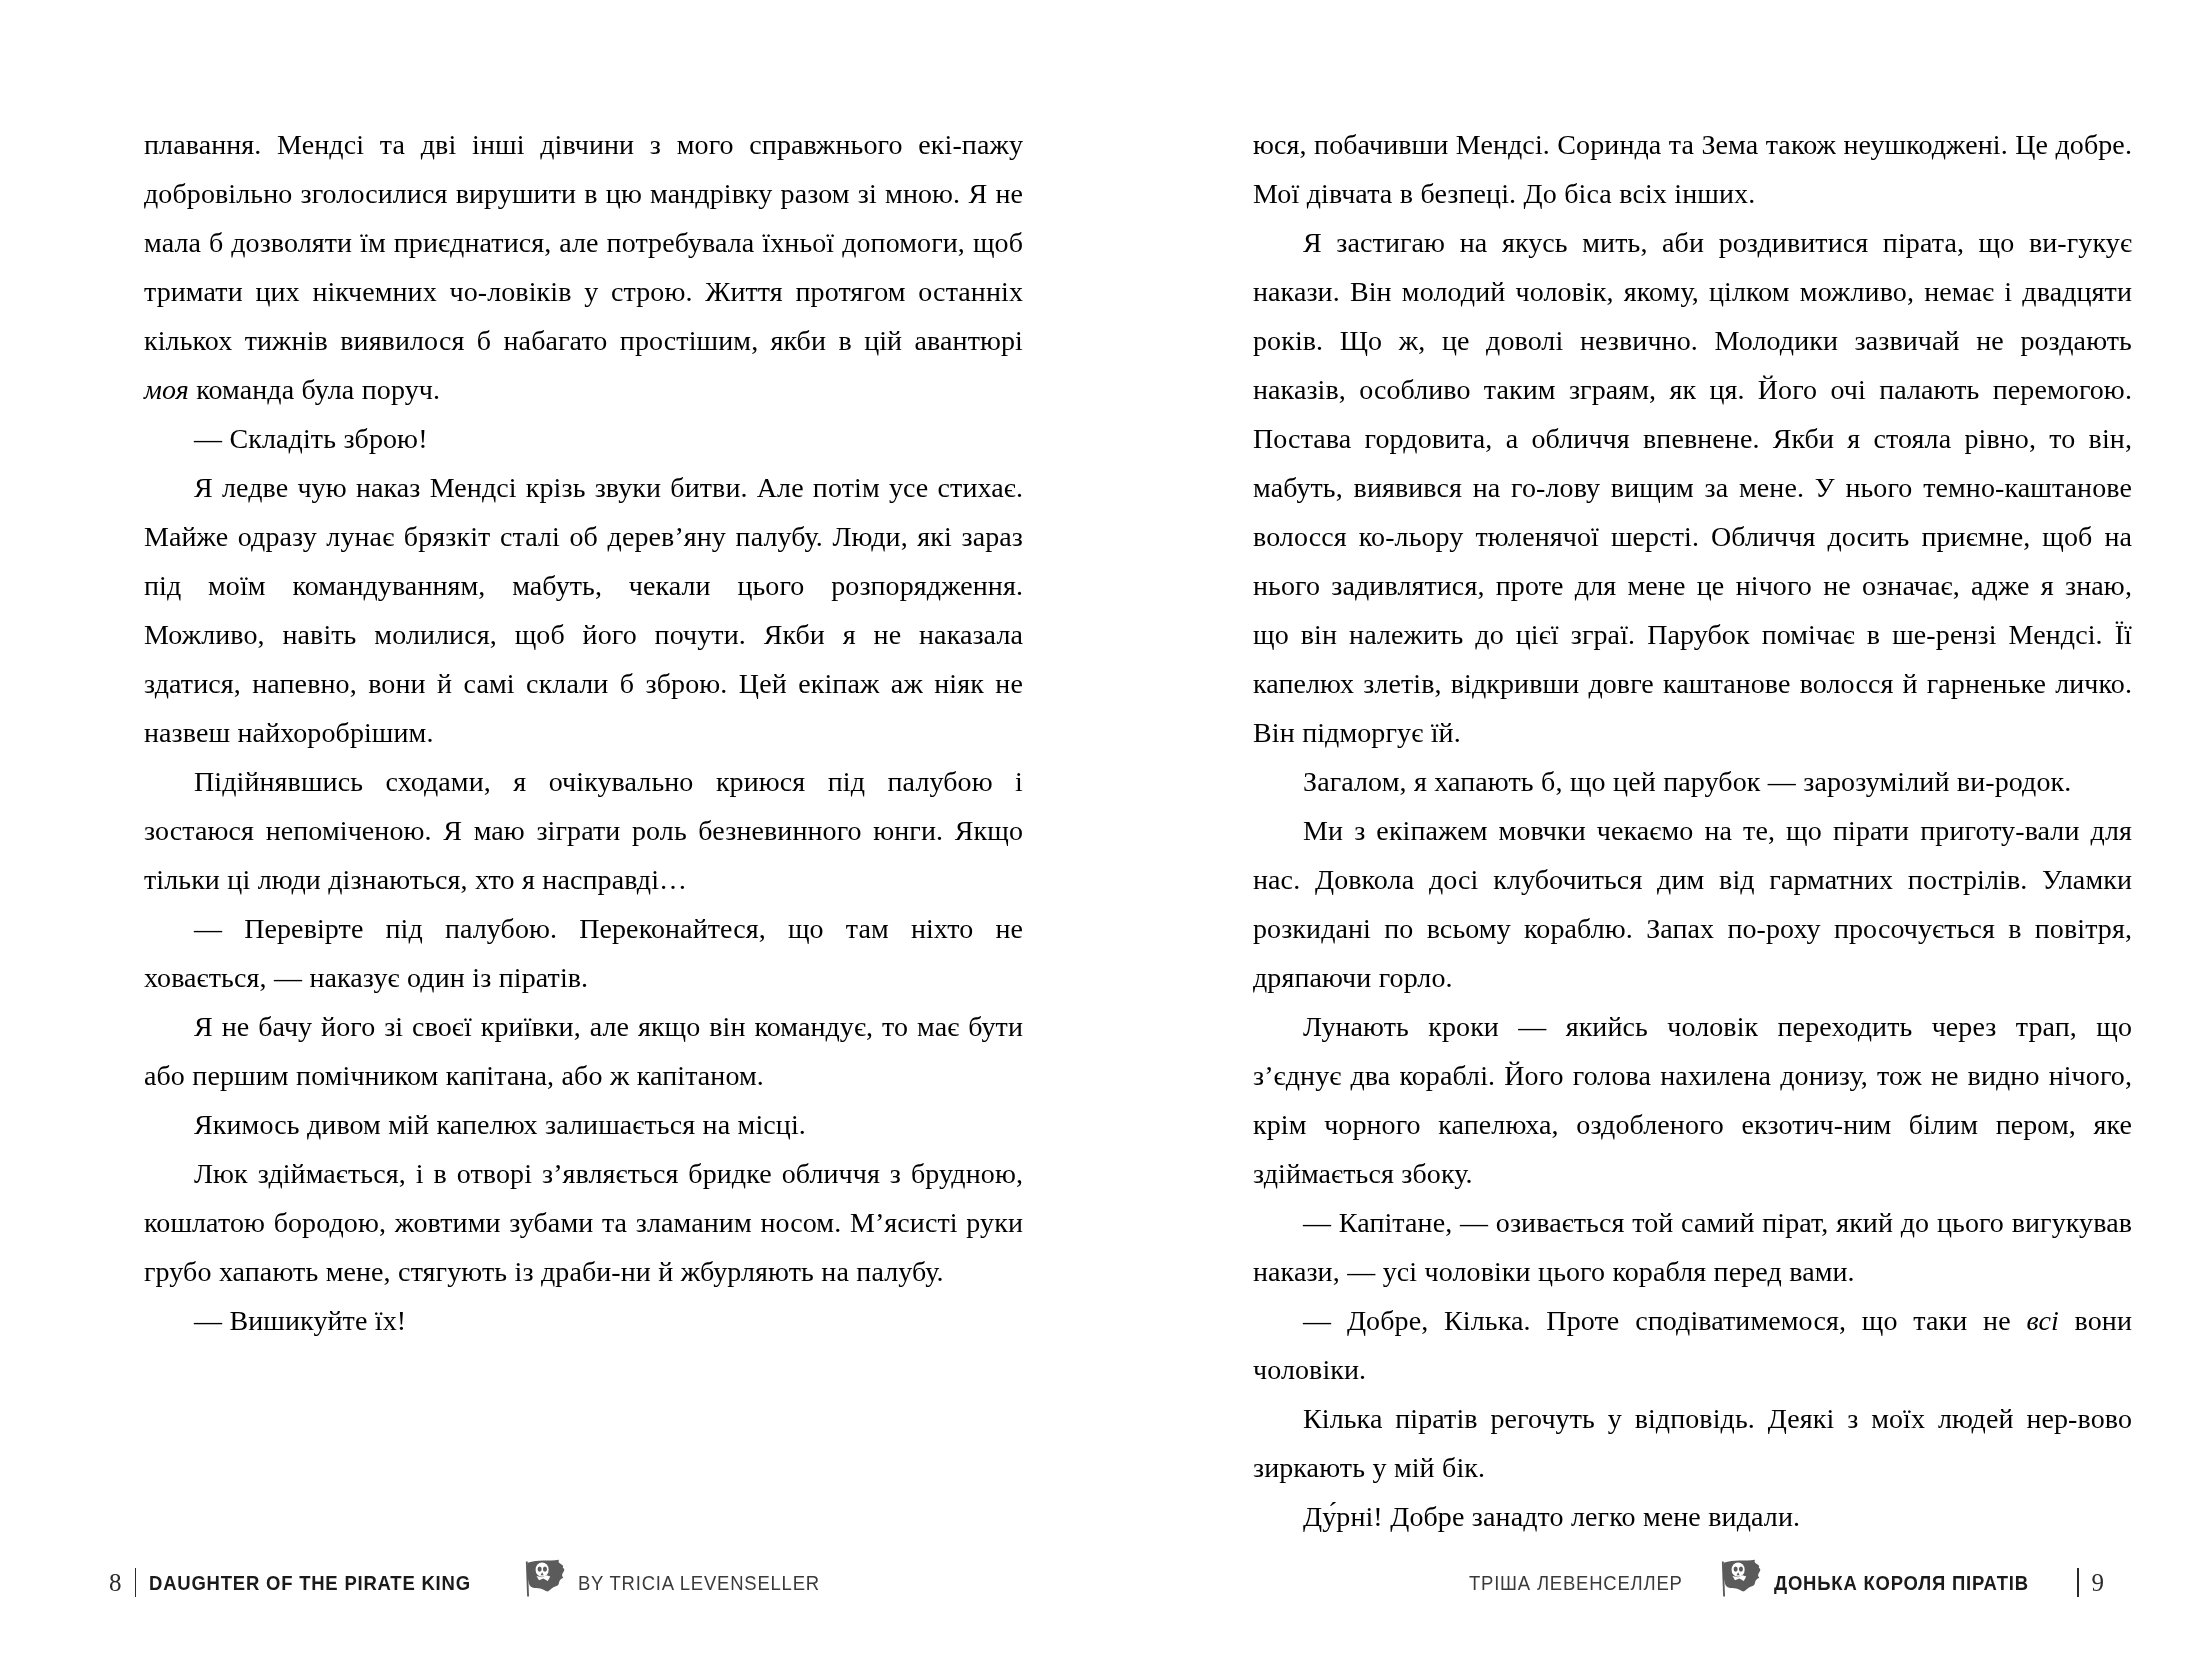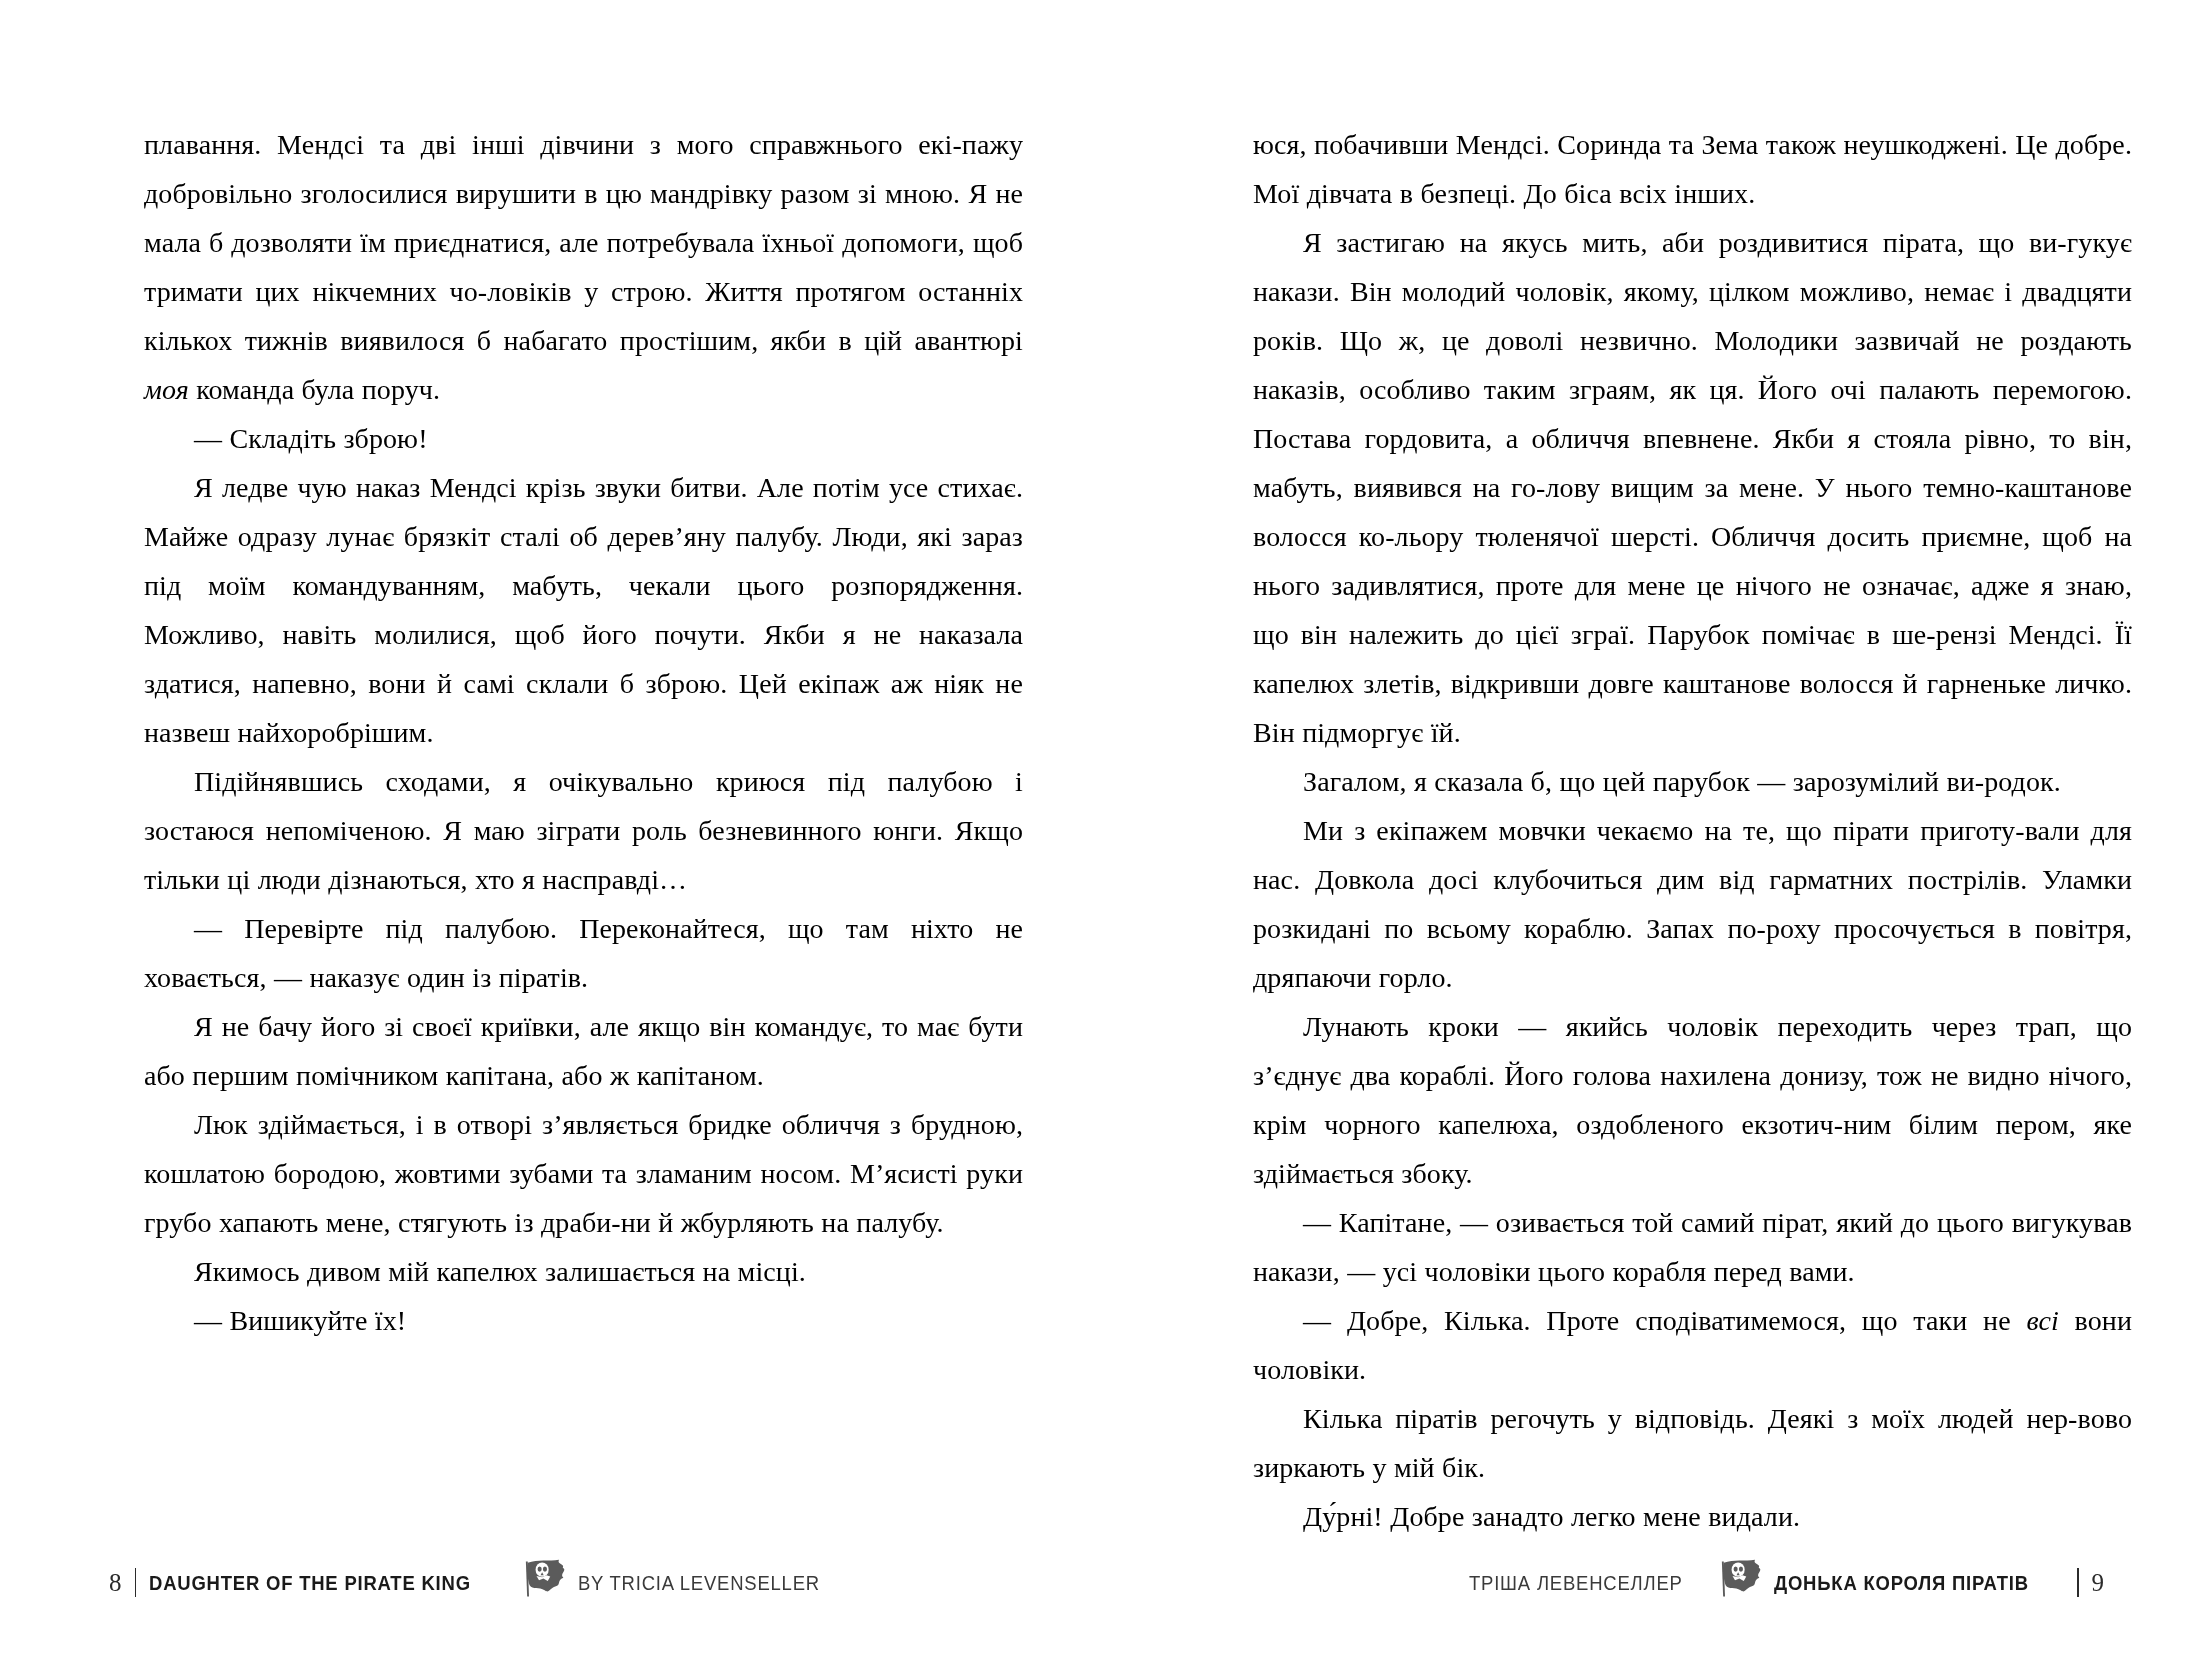--- a/index.html
+++ b/index.html
@@ -123,23 +123,23 @@
 
       <p class="para">Я ледве чую наказ Мендсі крізь звуки битви. Але потім усе стихає. Майже одразу лунає брязкіт сталі об дерев’яну палубу. Люди, які зараз під моїм командуванням, мабуть, чекали цього розпорядження. Можливо, навіть молилися, щоб його почути. Якби я не наказала здатися, напевно, вони й самі склали б зброю. Цей екіпаж аж ніяк не назвеш найхоробрішим.</p>
 
       <p class="para">Підійнявшись сходами, я очікувально криюся під палубою і зостаюся непоміченою. Я маю зіграти роль безневинного юнги. Якщо тільки ці люди дізнаються, хто я насправді…</p>
 
       <p class="para dialogue">— Перевірте під палубою. Переконайтеся, що там ніхто не ховається, — наказує один із піратів.</p>
 
       <p class="para">Я не бачу його зі своєї криївки, але якщо він командує, то має бути або першим помічником капітана, або ж капітаном.</p>
 
 
+      <p class="para lastline-free">Якимось дивом мій капелюх залишається на місці.</p>
+
       <p class="para">Люк здіймається, і в отворі з’являється бридке обличчя з брудною, кошлатою бородою, жовтими зубами та зламаним носом. М’ясисті руки грубо хапають мене, стягують із драби-ни й жбурляють на палубу.</p>
-
-      <p class="para lastline-free">Якимось дивом мій капелюх залишається на місці.</p>
 
       <p class="para dialogue lastline-free">— Вишикуйте їх!</p>
 
 
     </div>
 
     <div class="footer footer-left">
       <span class="folio">8</span>
       <span class="rule"></span>
       <span class="foot-title">DAUGHTER OF THE PIRATE KING</span>
@@ -164,21 +164,21 @@
     </div>
   </div>
 
   <div class="page page-right">
     <div class="textblock">
 
       <p class="para noindent">юся, побачивши Мендсі. Соринда та Зема також неушкоджені. Це добре. Мої дівчата в безпеці. До біса всіх інших.</p>
 
       <p class="para">Я застигаю на якусь мить, аби роздивитися пірата, що ви-гукує накази. Він молодий чоловік, якому, цілком можливо, немає і двадцяти років. Що ж, це доволі незвично. Молодики зазвичай не роздають наказів, особливо таким зграям, як ця. Його очі палають перемогою. Постава гордовита, а обличчя впевнене. Якби я стояла рівно, то він, мабуть, виявився на го-лову вищим за мене. У нього темно-каштанове волосся ко-льору тюленячої шерсті. Обличчя досить приємне, щоб на нього задивлятися, проте для мене це нічого не означає, адже я знаю, що він належить до цієї зграї. Парубок помічає в ше-рензі Мендсі. Її капелюх злетів, відкривши довге каштанове волосся й гарненьке личко. Він підморгує їй.</p>
 
-      <p class="para">Загалом, я сказала б, що цей парубок — зарозумілий ви-родок.</p>
+      <p class="para">Загалом, я хапають б, що цей парубок — зарозумілий ви-родок.</p>
 
       <p class="para">Ми з екіпажем мовчки чекаємо на те, що пірати приготу-вали для нас. Довкола досі клубочиться дим від гарматних пострілів. Уламки розкидані по всьому кораблю. Запах по-роху просочується в повітря, дряпаючи горло.</p>
 
       <p class="para">Лунають кроки — якийсь чоловік переходить через трап, що з’єднує два кораблі. Його голова нахилена донизу, тож не видно нічого, крім чорного капелюха, оздобленого екзотич-ним білим пером, яке здіймається збоку.</p>
 
       <p class="para dialogue">— Капітане, — озивається той самий пірат, який до цього вигукував накази, — усі чоловіки цього корабля перед вами.</p>
 
       <p class="para dialogue"><span>— Добре, Кілька. Проте сподіватимемося, що таки не </span><em>всі</em><span> вони чоловіки.</span></p>
 
       <p class="para">Кілька піратів регочуть у відповідь. Деякі з моїх людей нер-вово зиркають у мій бік.</p>

